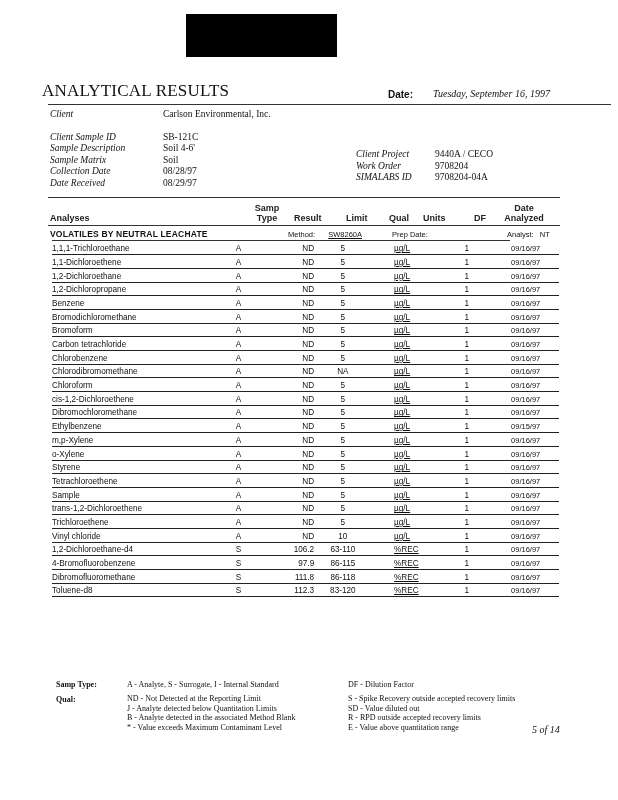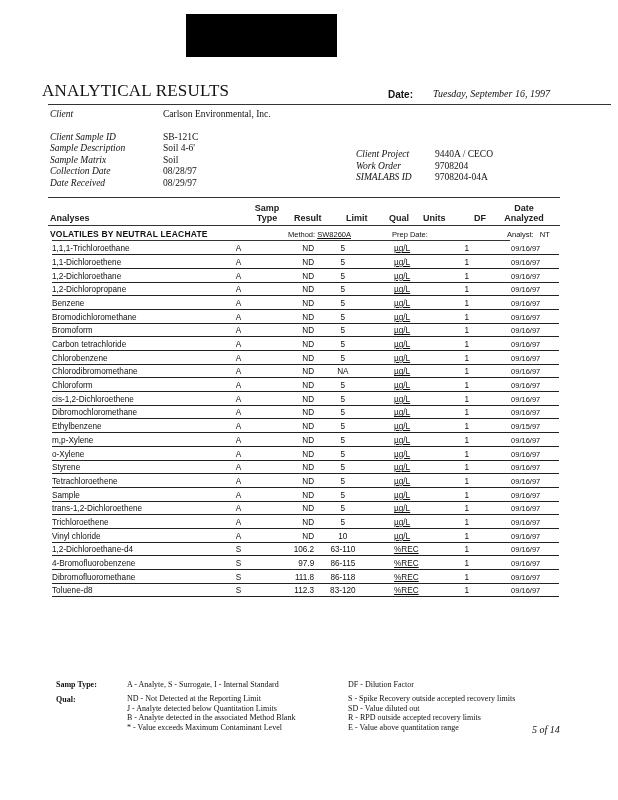--- a/index.html
+++ b/index.html
@@ -94,21 +94,21 @@
 <div class="th" style="left:389px; top:213px;">Qual</div>
 <div class="th" style="left:423px; top:213px;">Units</div>
 <div class="th" style="left:474px; top:213px;">DF</div>
 <div class="th" style="left:498px; top:203px; width:52px;">Date Analyzed</div>
 
 <div class="hr" style="top:225px; width:512px;"></div>
 
 <div class="section">VOLATILES BY NEUTRAL LEACHATE</div>
 <div class="sec-meta" style="left:288px;">
   <span>Method:</span>
-  <span style="margin-left:0;text-decoration:underline;">SW8260A</span>
+  <span style="margin-left:11px;text-decoration:underline;">SW8260A</span>
 </div>
 <div class="sec-meta" style="left:392px;">
   <span>Prep Date:</span>
   <span></span>
 </div>
 <div class="sec-meta" style="left:507px;">
   <span>Analyst:</span>
   <span style="margin-left:4px;">NT</span>
 </div>
 

